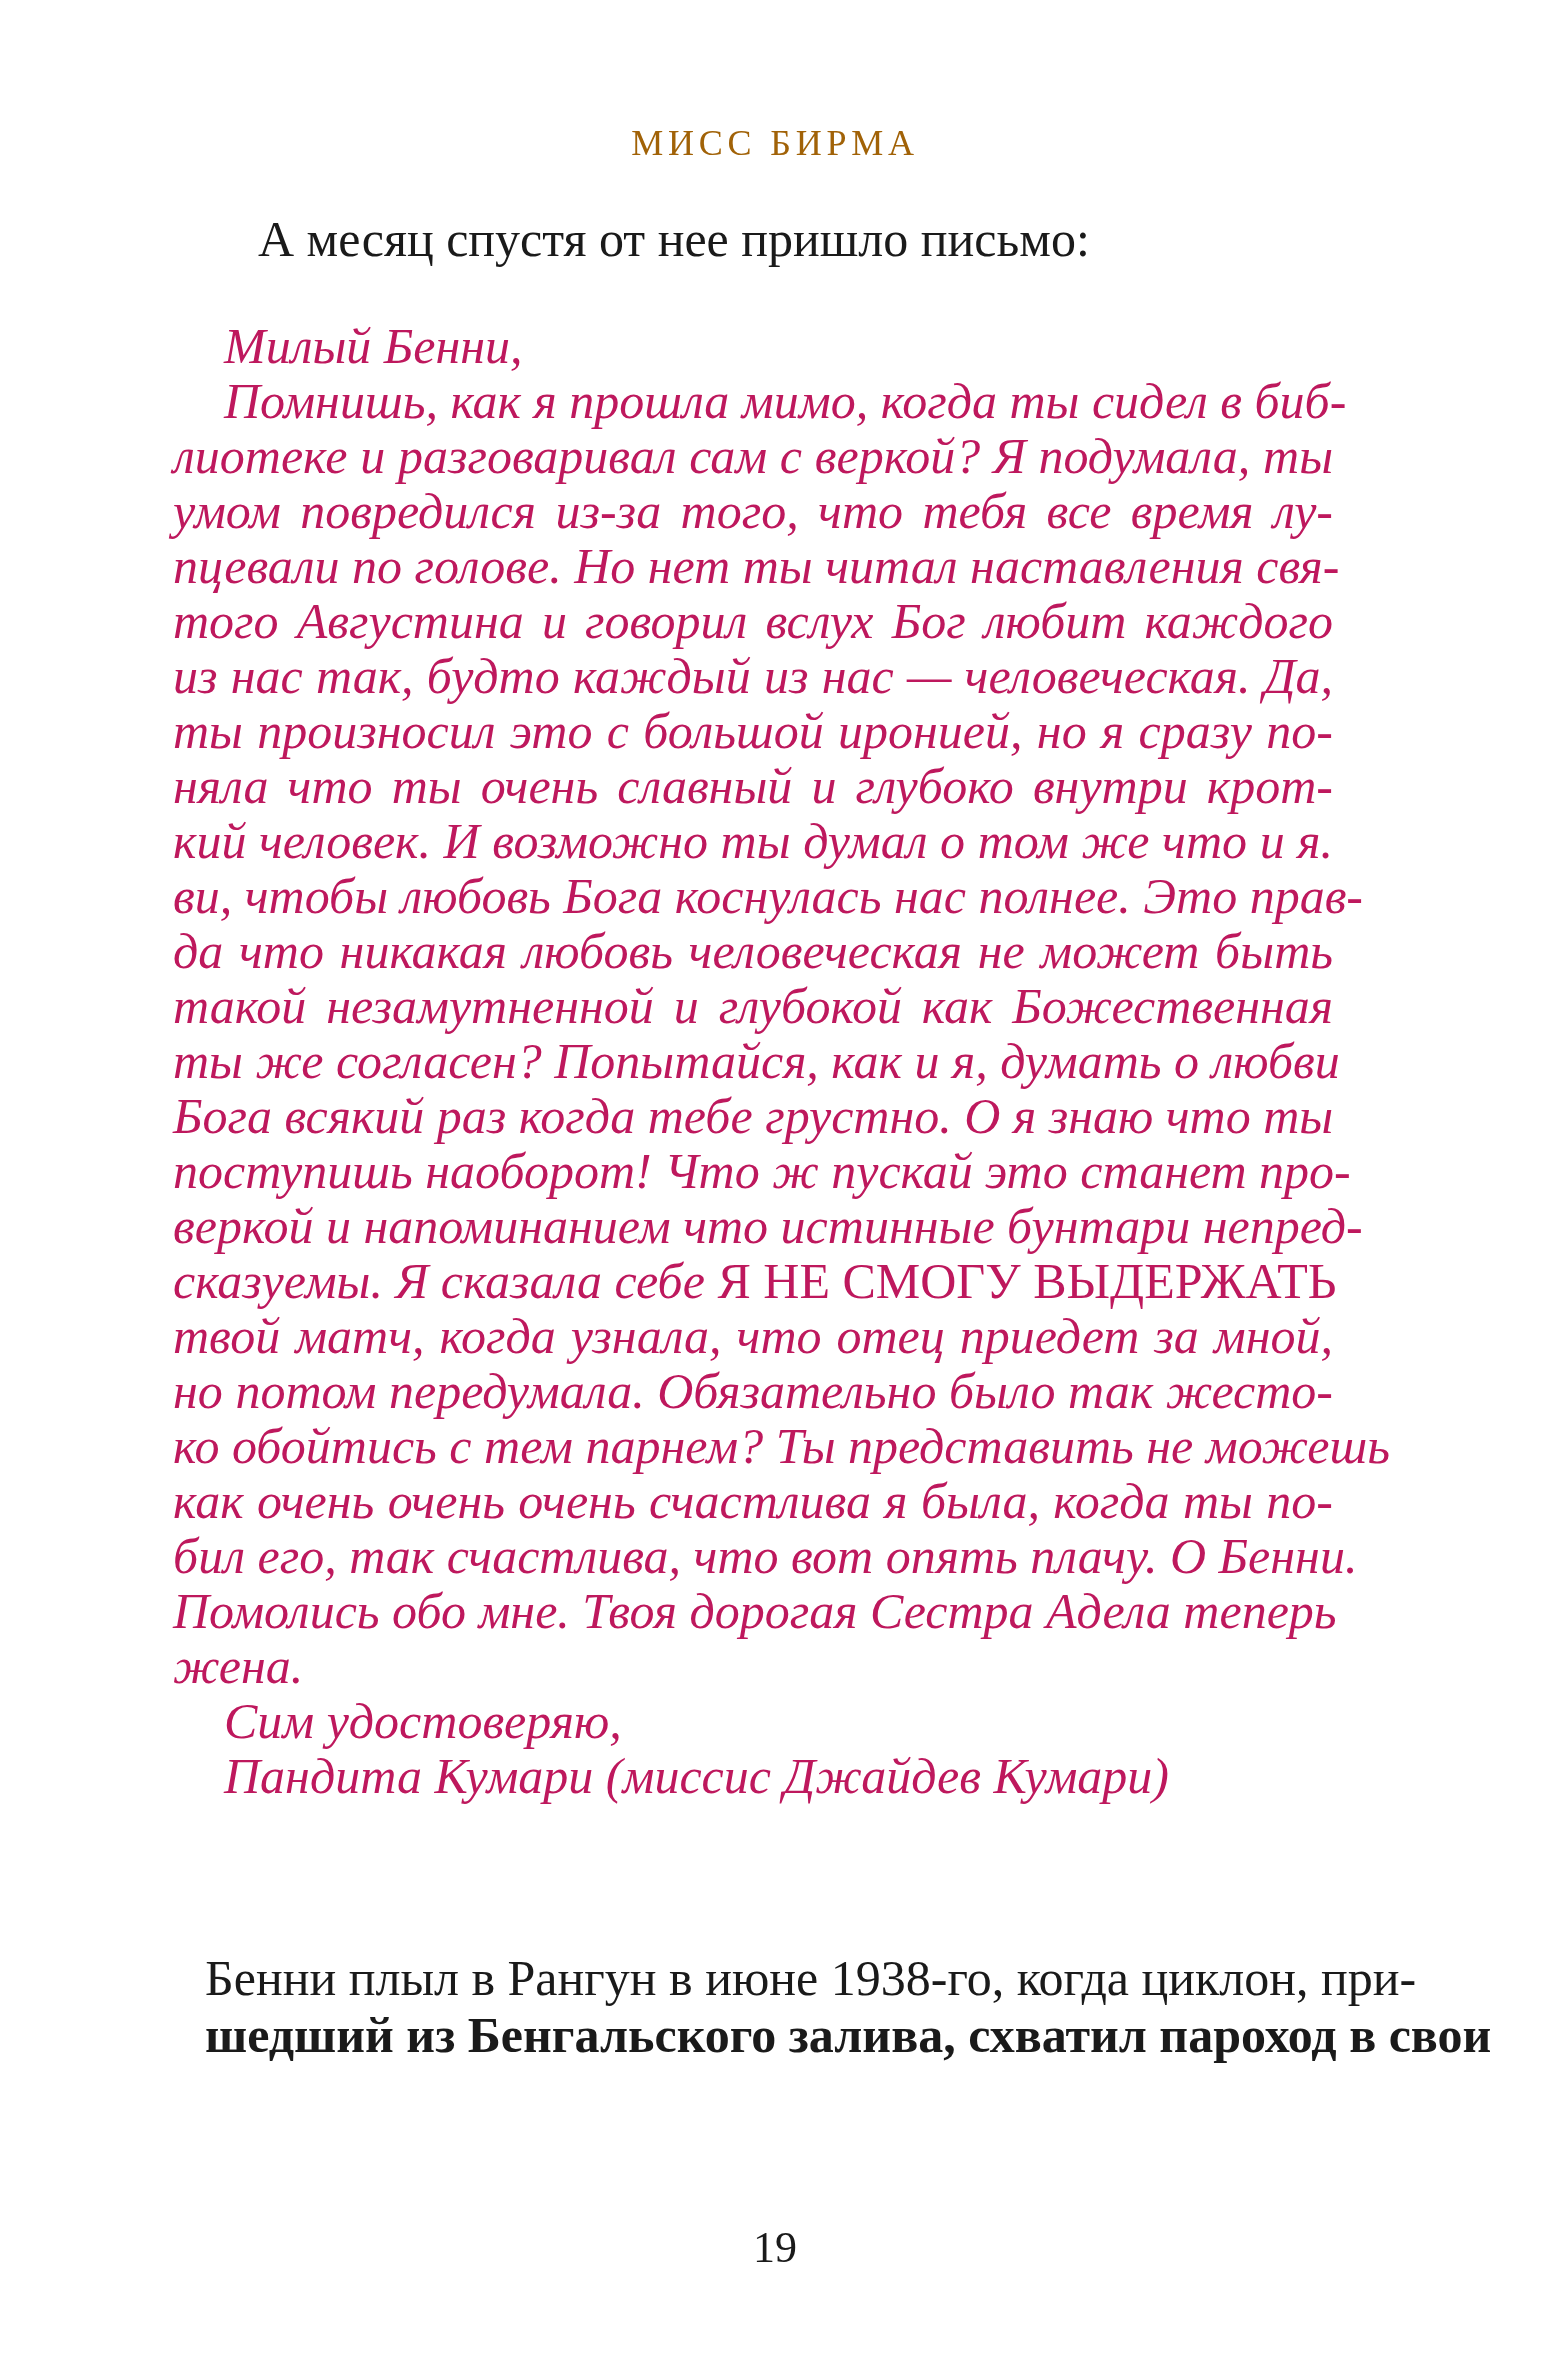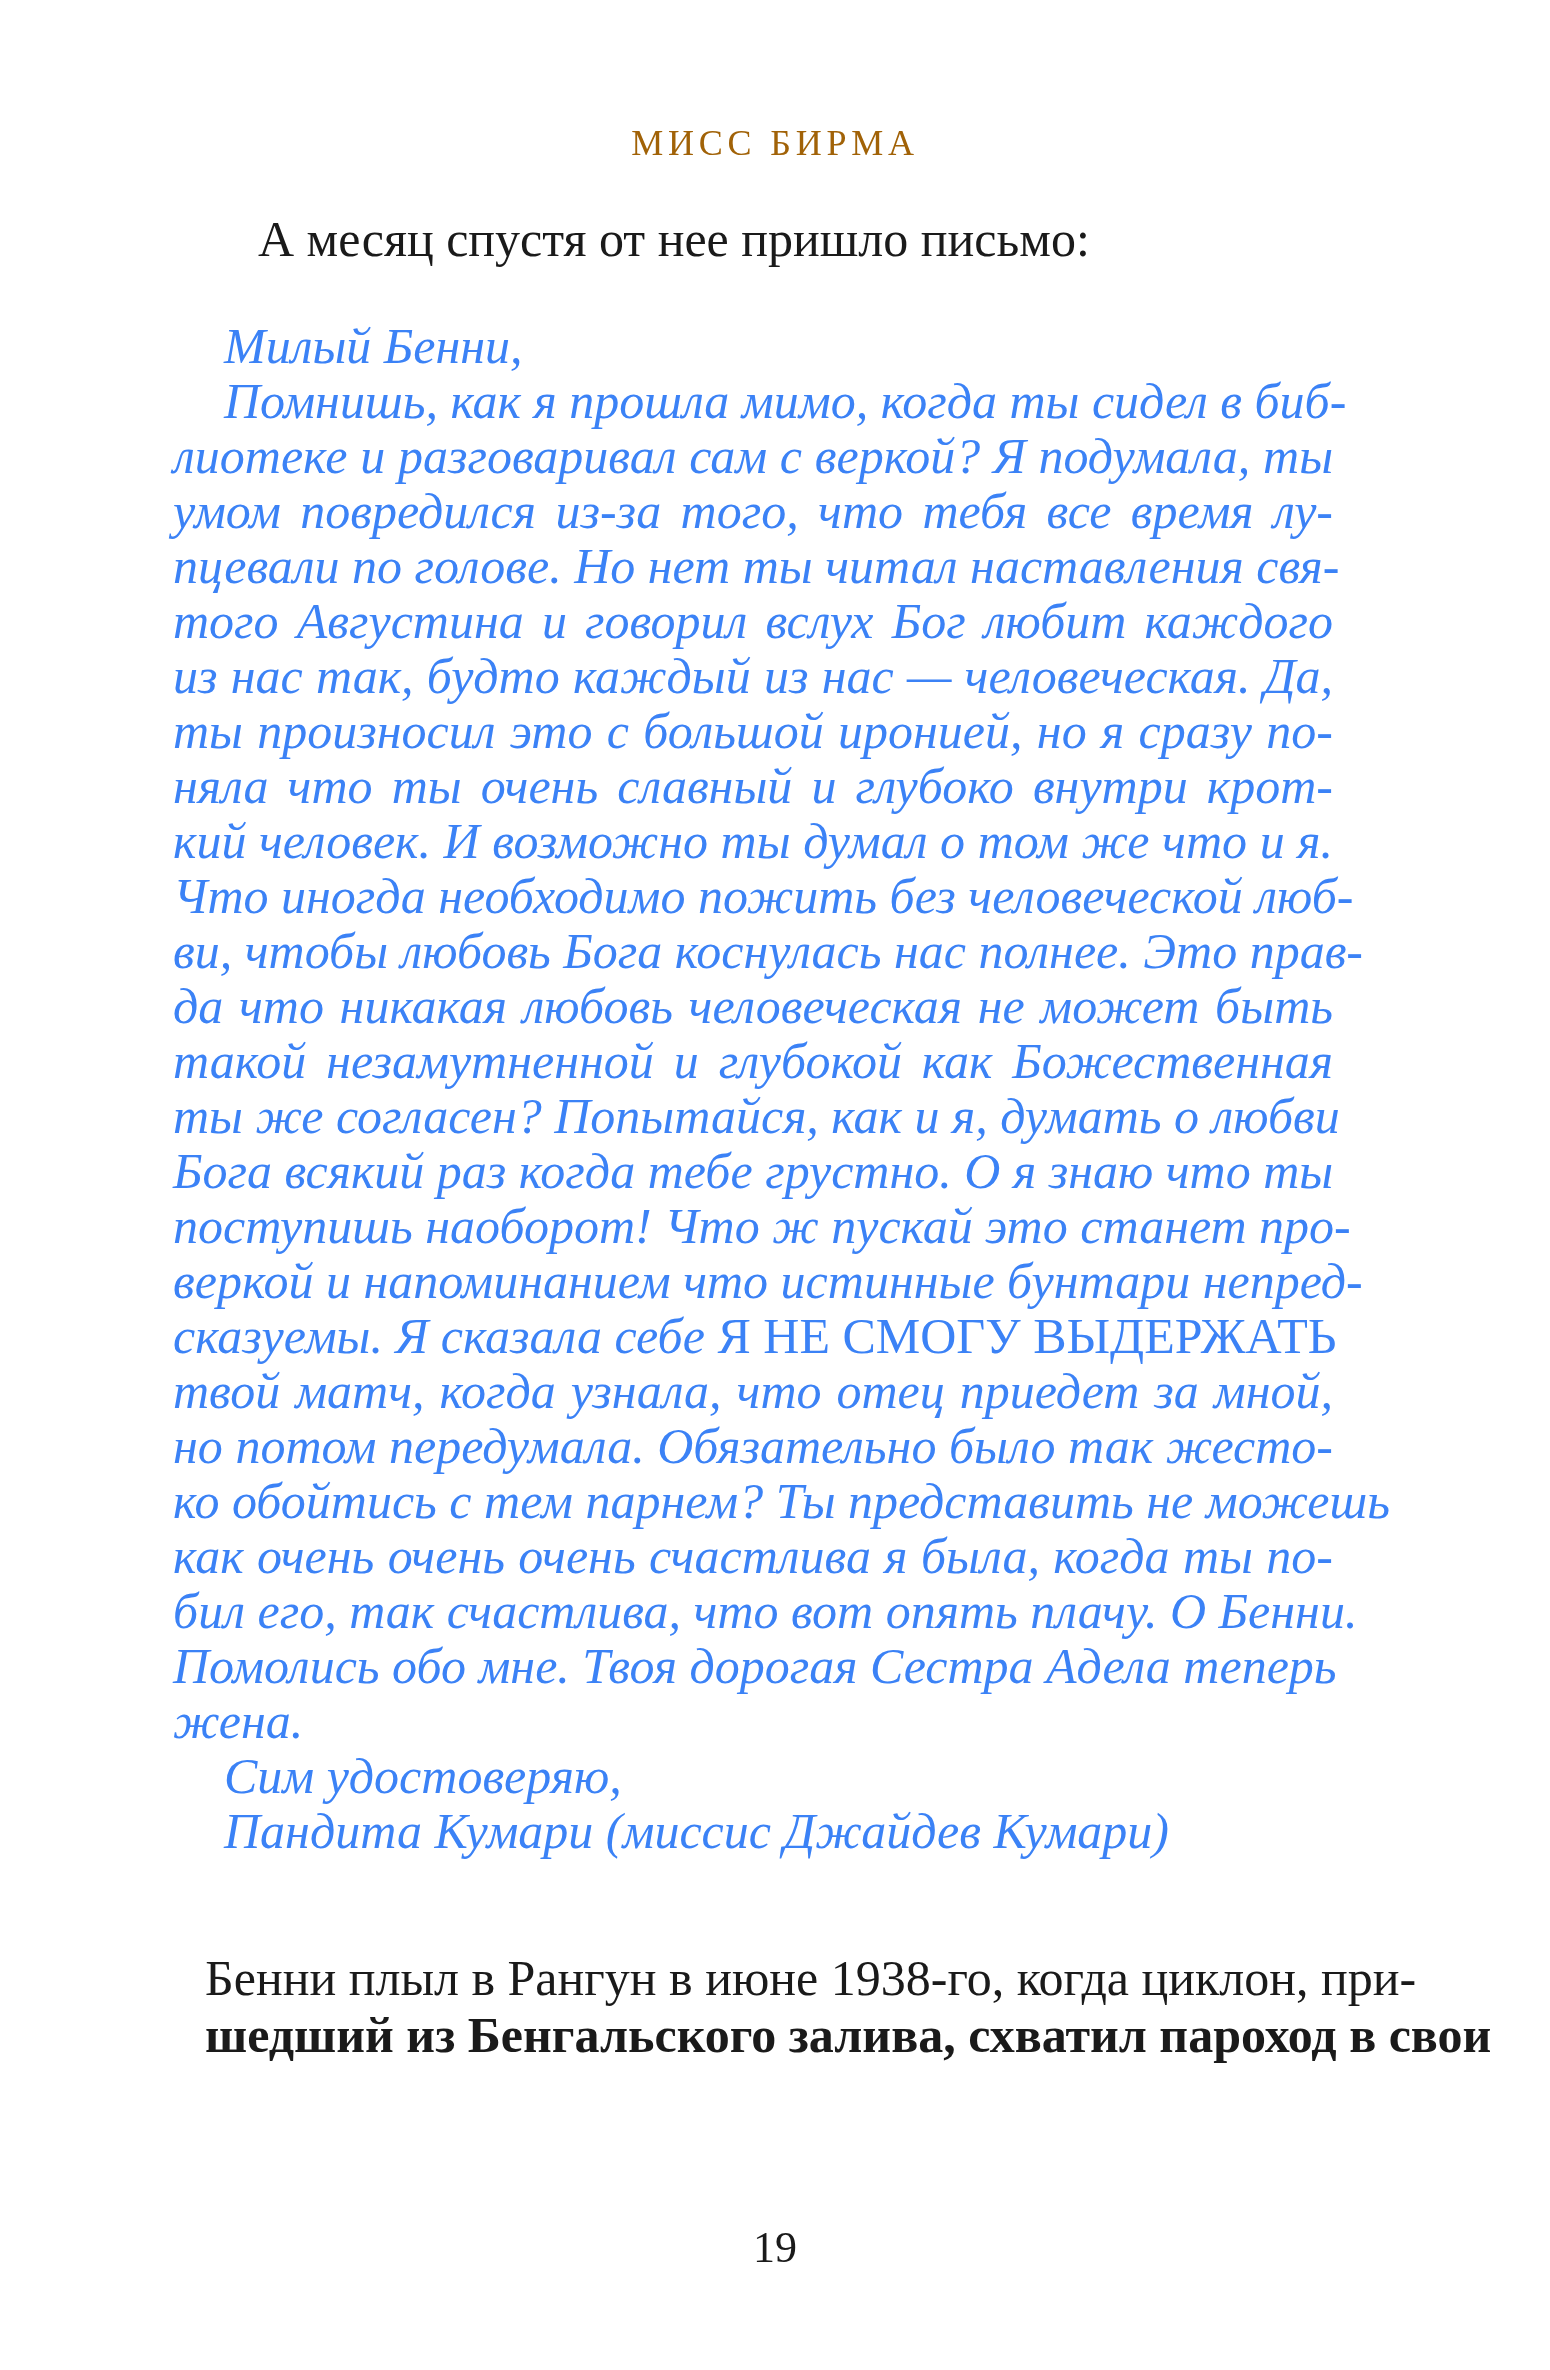--- a/index.html
+++ b/index.html
@@ -12,21 +12,21 @@
   .running-head {
     position: absolute; top: 122px; left: 0; width: 1550px; text-align: center;
     font-size: 36px; letter-spacing: 4.8px; color: #a16207;
   }
   .intro {
     position: absolute; top: 211px; left: 224px;
     font-size: 50px; line-height: 57px; color: #1a1a1a; margin-left: 34px;
   }
   .letter {
     position: absolute; top: 319px; left: 173px; width: 1160px;
-    font-size: 50px; line-height: 55px; font-style: italic; color: #3b82f6;
+    font-size: 50px; line-height: 55px; font-style: italic; color: #be185d;
   }
   .letter .line { display: block; white-space: nowrap; }
   .letter .line.indent { padding-left: 51px; }
   .letter .line.justify { text-align: justify; text-align-last: justify; }
   .letter .caps { font-style: normal; }
   .closing {
     position: absolute; top: 1950px; left: 173px; width: 1160px;
     font-size: 50px; line-height: 57px; color: #1a1a1a; margin-left: 32px;
   }
   .closing .line { display: block; white-space: nowrap; text-align: justify; text-align-last: justify; }
@@ -49,21 +49,20 @@
     <span class="line indent">Милый Бенни,</span>
     <span class="line indent justify">Помнишь, как я прошла мимо, когда ты сидел в биб-</span>
     <span class="line justify">лиотеке и разговаривал сам с веркой? Я подумала, ты</span>
     <span class="line justify">умом повредился из-за того, что тебя все время лу-</span>
     <span class="line justify">пцевали по голове. Но нет ты читал наставления свя-</span>
     <span class="line justify">того Августина и говорил вслух Бог любит каждого</span>
     <span class="line justify">из нас так, будто каждый из нас — человеческая. Да,</span>
     <span class="line justify">ты произносил это с большой иронией, но я сразу по-</span>
     <span class="line justify">няла что ты очень славный и глубоко внутри крот-</span>
     <span class="line justify">кий человек. И возможно ты думал о том же что и я.</span>
-    <span class="line justify">Что иногда необходимо пожить без человеческой люб-</span>
     <span class="line justify">ви, чтобы любовь Бога коснулась нас полнее. Это прав-</span>
     <span class="line justify">да что никакая любовь человеческая не может быть</span>
     <span class="line justify">такой незамутненной и глубокой как Божественная</span>
     <span class="line justify">ты же согласен? Попытайся, как и я, думать о любви</span>
     <span class="line justify">Бога всякий раз когда тебе грустно. О я знаю что ты</span>
     <span class="line justify">поступишь наоборот! Что ж пускай это станет про-</span>
     <span class="line justify">веркой и напоминанием что истинные бунтари непред-</span>
     <span class="line justify"><span>сказуемы. Я сказала себе </span><span class="caps">Я НЕ СМОГУ ВЫДЕРЖАТЬ</span></span>
     <span class="line justify">твой матч, когда узнала, что отец приедет за мной,</span>
     <span class="line justify">но потом передумала. Обязательно было так жесто-</span>

